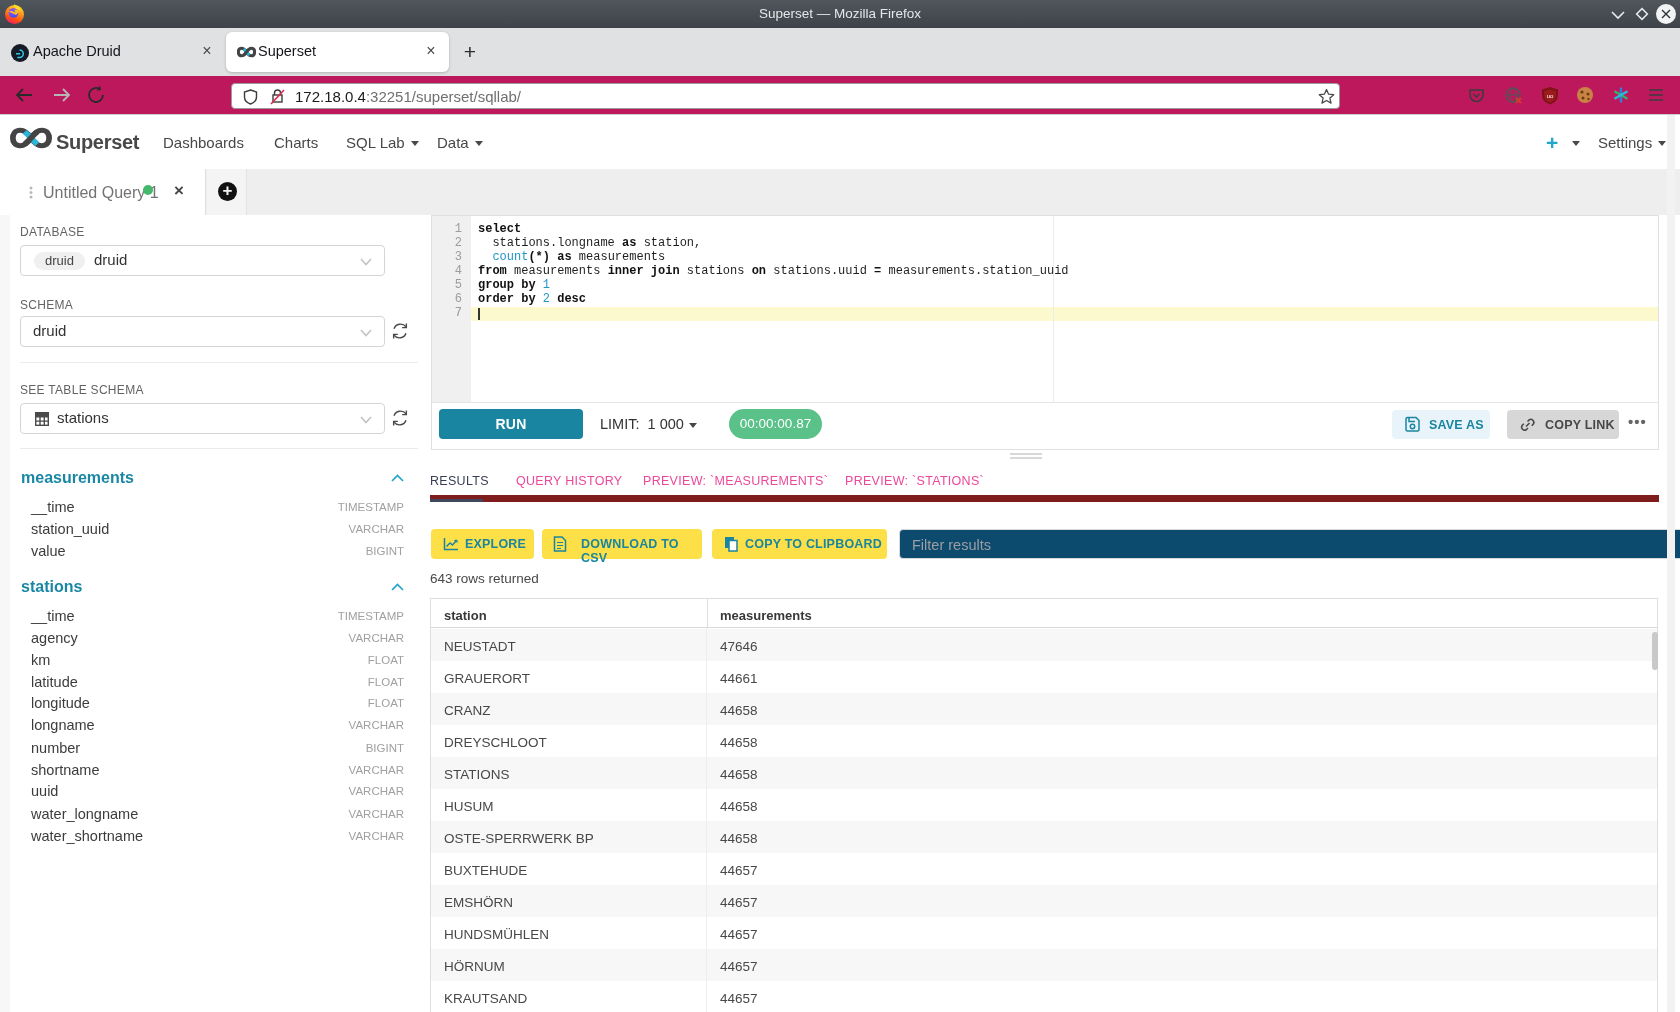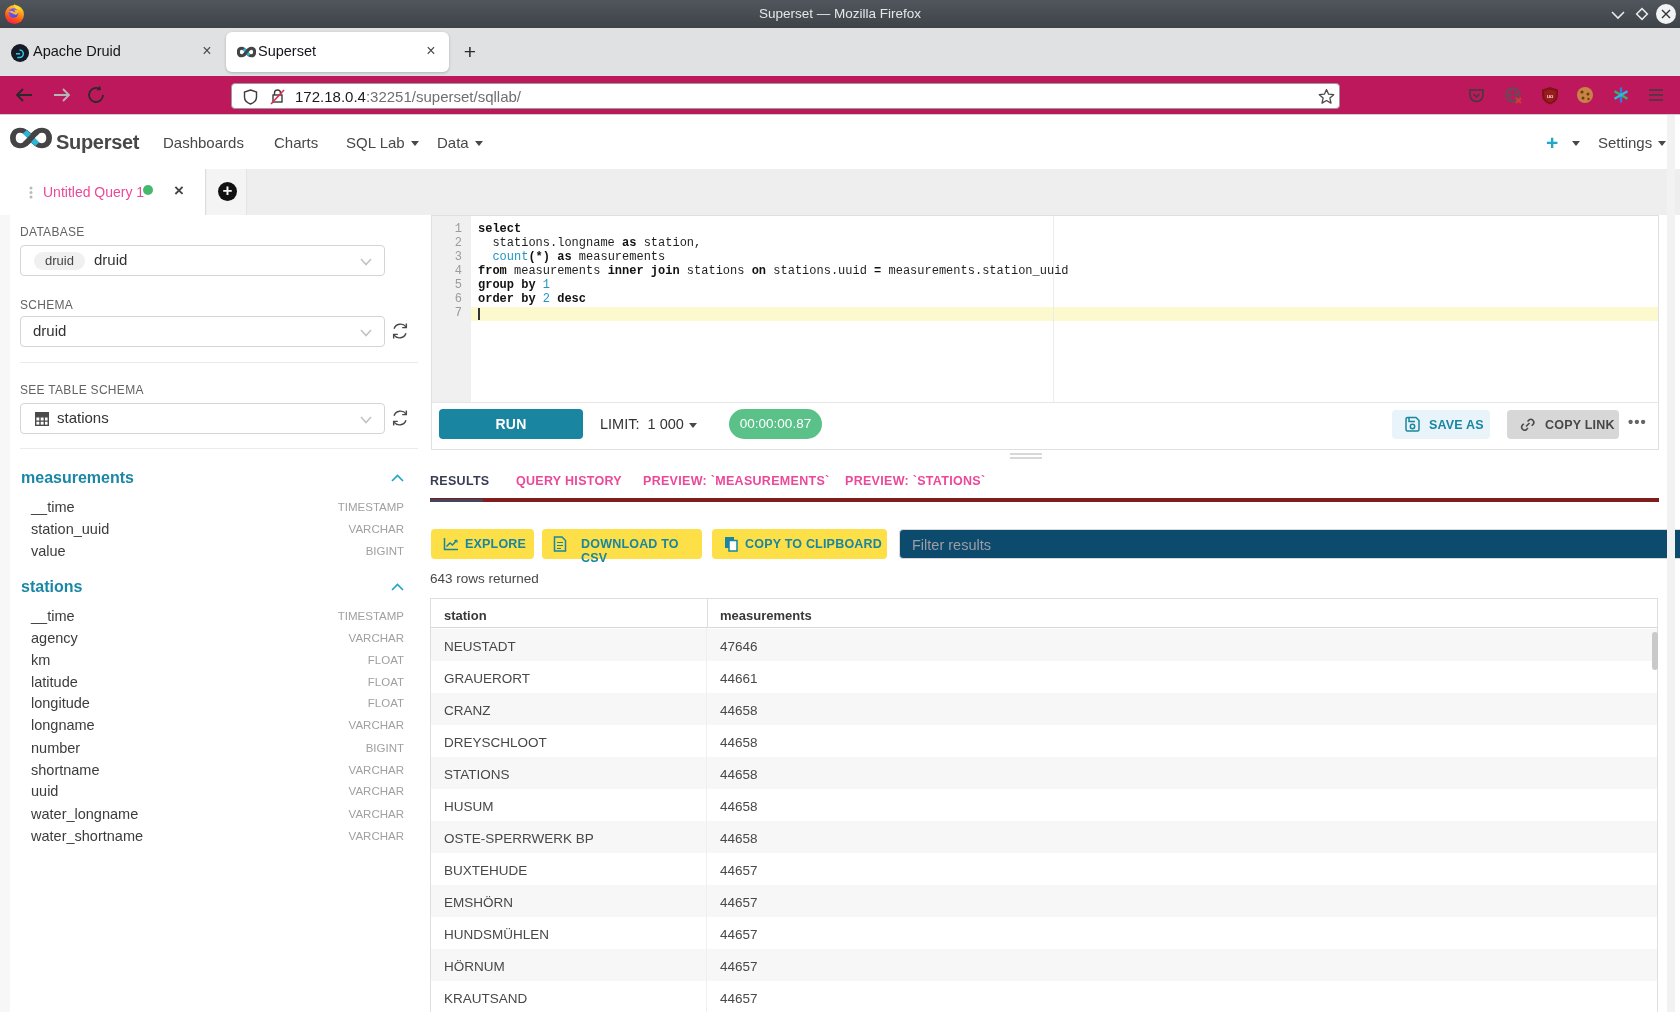--- a/index.html
+++ b/index.html
@@ -34,21 +34,21 @@
 #ssnav { left:0; top:115px; width:1680px; height:54px; background:#fff; }
 #sslogotext { left:56px; top:16px; font-size:20px; font-weight:bold; color:#484848; letter-spacing:-0.3px; }
 .navlink { position:absolute; top:19px; font-size:15px; color:#484848; }
 .caret { display:inline-block; width:0; height:0; border-left:4px solid transparent;
   border-right:4px solid transparent; border-top:5px solid #484848; vertical-align:2px; margin-left:6px; }
 
 
 #qstrip { left:0; top:169px; width:1680px; height:46px; background:#eeeeee; }
 #qtab { left:0; top:0; width:206px; height:46px; background:#fff; border-right:1px solid #dedede; }
 #qtabplus { left:207px; top:0; width:40px; height:46px; background:#f4f4f4; border-right:1px solid #e4e4e4; }
-#qtabname { left:43px; top:15px; font-size:14px; color:#ec4899; }
+#qtabname { left:43px; top:15px; font-size:16px; color:#737373; }
 #qdot { left:143px; top:16px; width:10px; height:10px; border-radius:50%; background:#44b96b; }
 #qclose { left:169px; top:12px; width:20px; height:20px; color:#454545; font-size:17px; font-weight:bold;
   line-height:20px; text-align:center; }
 
 
 #sidebar { left:0; top:215px; width:431px; height:797px; background:#fff; }
 .sblabel { position:absolute; left:20px; font-size:12px; color:#636363; letter-spacing:0.3px; }
 .sbselect { position:absolute; left:20px; width:365px; height:31px; background:#fff;
   border:1px solid #d5d5d5; border-radius:4px; }
 .selchev { position:absolute; right:12px; top:12px; }
@@ -82,21 +82,21 @@
 #saveas span { position:absolute; left:37px; top:8px; font-size:12.5px; font-weight:bold; color:#1985a0; letter-spacing:0.2px; }
 #copylink { left:1075px; top:7px; width:112px; height:29px; background:#d7d7d7; border-radius:4px; }
 #copylink span { position:absolute; left:38px; top:8px; font-size:12.5px; font-weight:bold; color:#484848; letter-spacing:0.2px; }
 #dots3 { left:1196px; top:10px; font-size:15px; font-weight:bold; color:#666; letter-spacing:1px; }
 
 
 #grip1 { left:1010px; top:453px; width:32px; height:2px; background:#d8d8d8; }
 #grip2 { left:1010px; top:457px; width:32px; height:2px; background:#d8d8d8; }
 
 
-#rtabs { left:430px; top:465px; width:1229px; height:37px; border-bottom:4px solid #7f1d1d;font-weight:bold; }
+#rtabs { left:430px; top:465px; width:1229px; height:37px; border-bottom:7px solid #7f1d1d; }
 .rtab { position:absolute; top:9px; font-size:12.5px; color:#ec4899; letter-spacing:0.3px; }
 #rtab-active { color:#383d56; }
 #runderline { left:0px; top:34px; width:53px; height:3px; background:#41455e; }
 
 
 .actbtn { position:absolute; top:529px; height:30px; background:#fde047; border-radius:4px; }
 .actbtn span { position:absolute; top:8px; font-size:12.5px; font-weight:bold; color:#1985a0; letter-spacing:0.2px; }
 #filterbox { left:899px; top:529px; width:886px; height:30px; border:1px solid #d9d9d9; border-radius:4px; background:#0c4a6e; }
 #filterbox span { position:absolute; left:12px; top:7px; font-size:14.5px; color:#9e9ea4; }
 #rowcount { left:430px; top:571px; font-size:13.5px; color:#484848; }

